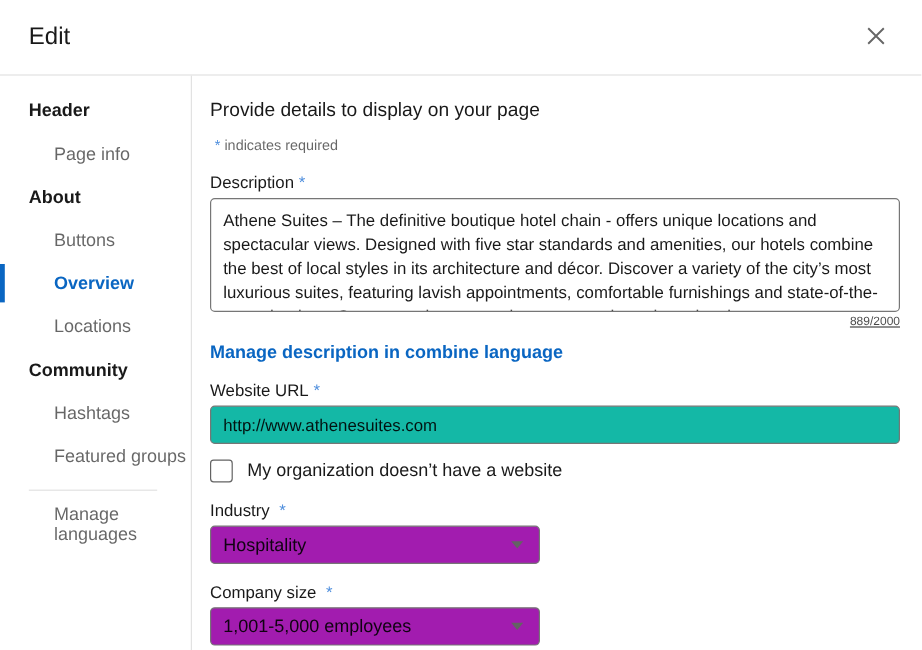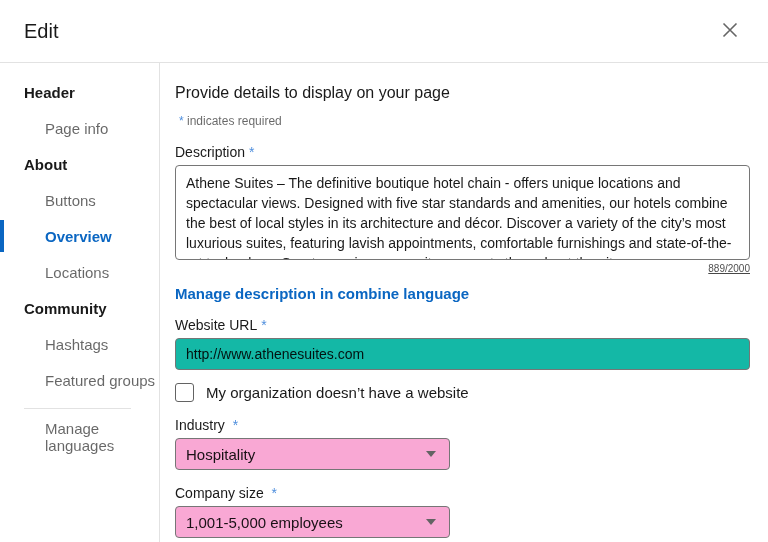--- a/index.html
+++ b/index.html
@@ -47,21 +47,21 @@
     color:rgba(0,0,0,0.9); background:#14b8a6; display:block; }
 
   .checkbox-row { display:flex; align-items:center; margin-top:13px; }
   .checkbox { width:19px; height:19px; border:1px solid #636363; border-radius:3px;
     background:#fff; cursor:pointer; flex-shrink:0; }
   .checkbox-label { margin-left:12px; font-size:15px; color:rgba(0,0,0,0.9); cursor:pointer; }
 
   .select-label { margin-top:15px; }
   .select-box { width:275px; height:32px; border:1px solid #767676; border-radius:4px;
     display:flex; align-items:center; justify-content:space-between; padding:0 13px 0 10px;
-    font-size:15px; cursor:pointer; background:#f9a8d4; }
+    font-size:15px; cursor:pointer; background:#a21caf; }
   .caret-down { width:0; height:0; border-left:5px solid transparent;
     border-right:5px solid transparent; border-top:6px solid #636363; }
 </style>
 </head>
 <body>
 
 <div class="modal">
 
   <div class="modal-header">
     <div class="modal-title">Edit</div>

